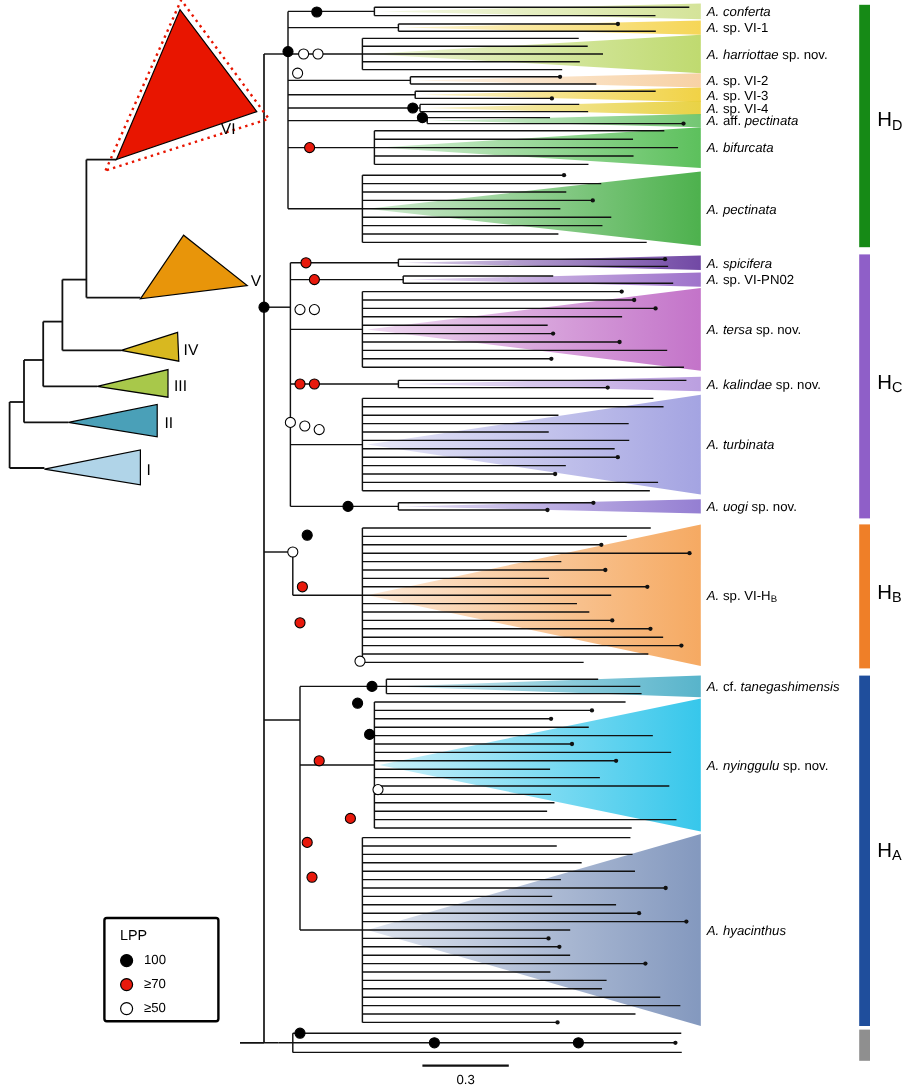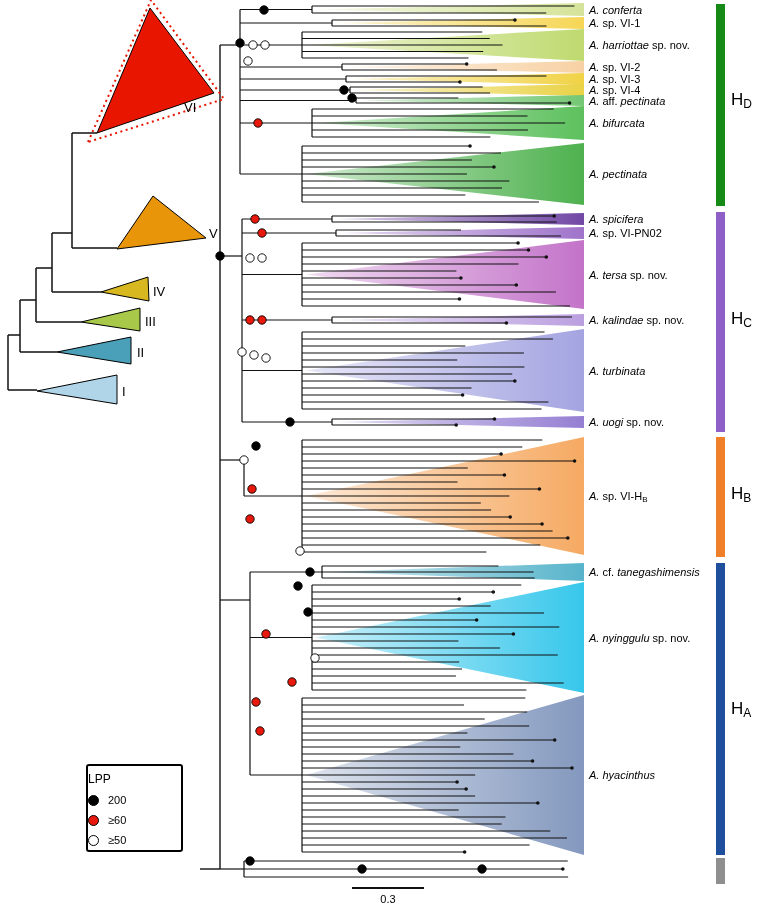--- a/index.html
+++ b/index.html
@@ -1,21 +1,21 @@
 <!DOCTYPE html>
 <html><head>
 <meta charset="utf-8">
 <style>
   html,body{margin:0;padding:0;background:#ffffff;}
   body{font-family:"Liberation Sans", sans-serif;}
   .figure{position:relative;width:757px;height:907px;background:#fff;overflow:hidden;}
   #tree-svg{position:absolute;left:0;top:0;}
   .legend{position:absolute;left:86px;top:764px;width:97px;height:88px;
           border:2px solid #000;border-radius:3px;background:#fff;box-sizing:border-box;
-          padding:6px 0 0 0;}
+          padding:6px 0 0 12px;}
   .legend-title{font-size:12px;color:#000;margin-bottom:4px;}
   .legend-row{display:flex;align-items:center;height:20px;}
   .legend-row .dot{display:inline-block;width:11px;height:11px;border-radius:50%;
                    border:1.2px solid #000;margin-right:9px;box-sizing:border-box;}
   .legend-row .lbl{font-size:11px;color:#000;}
   svg text{fill:#000;}
 </style>
 </head>
 <body>
 
@@ -434,25 +434,25 @@
           <stop offset="0" stop-color="#7d93bb" stop-opacity="0.25"></stop>
           <stop offset="1" stop-color="#7d93bb" stop-opacity="0.95"></stop>
         </linearGradient>
       </defs>
     </svg>
 
   <div class="legend">
     <div class="legend-title">LPP</div>
     <div class="legend-row">
       <span class="dot" style="background: rgb(0, 0, 0);"></span>
-      <span class="lbl">200</span>
+      <span class="lbl">100</span>
     </div>
     <div class="legend-row">
       <span class="dot" style="background: rgb(232, 25, 12);"></span>
-      <span class="lbl">≥60</span>
+      <span class="lbl">≥70</span>
     </div>
     <div class="legend-row">
       <span class="dot" style="background: rgb(255, 255, 255);"></span>
       <span class="lbl">≥50</span>
     </div>
   </div>
 
 </div>
 
 </body></html>

